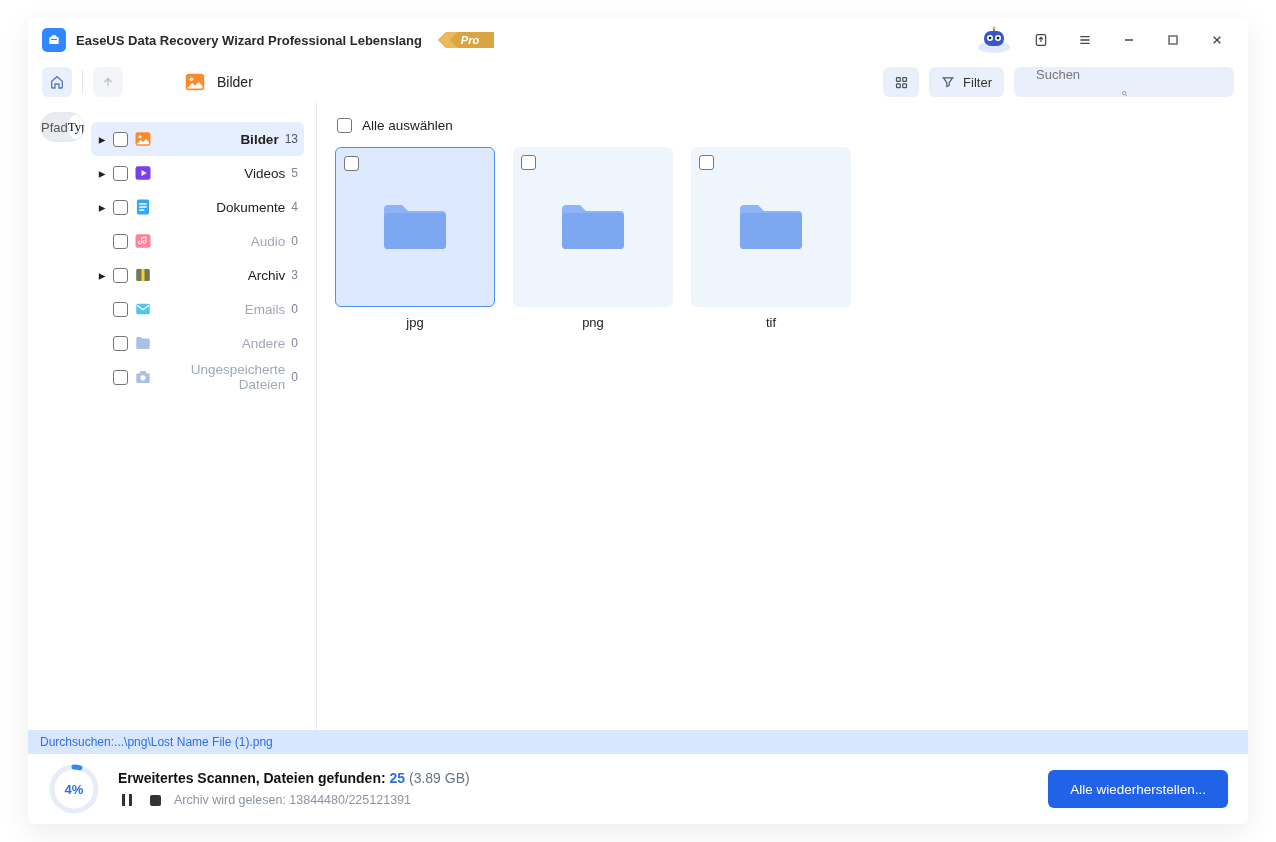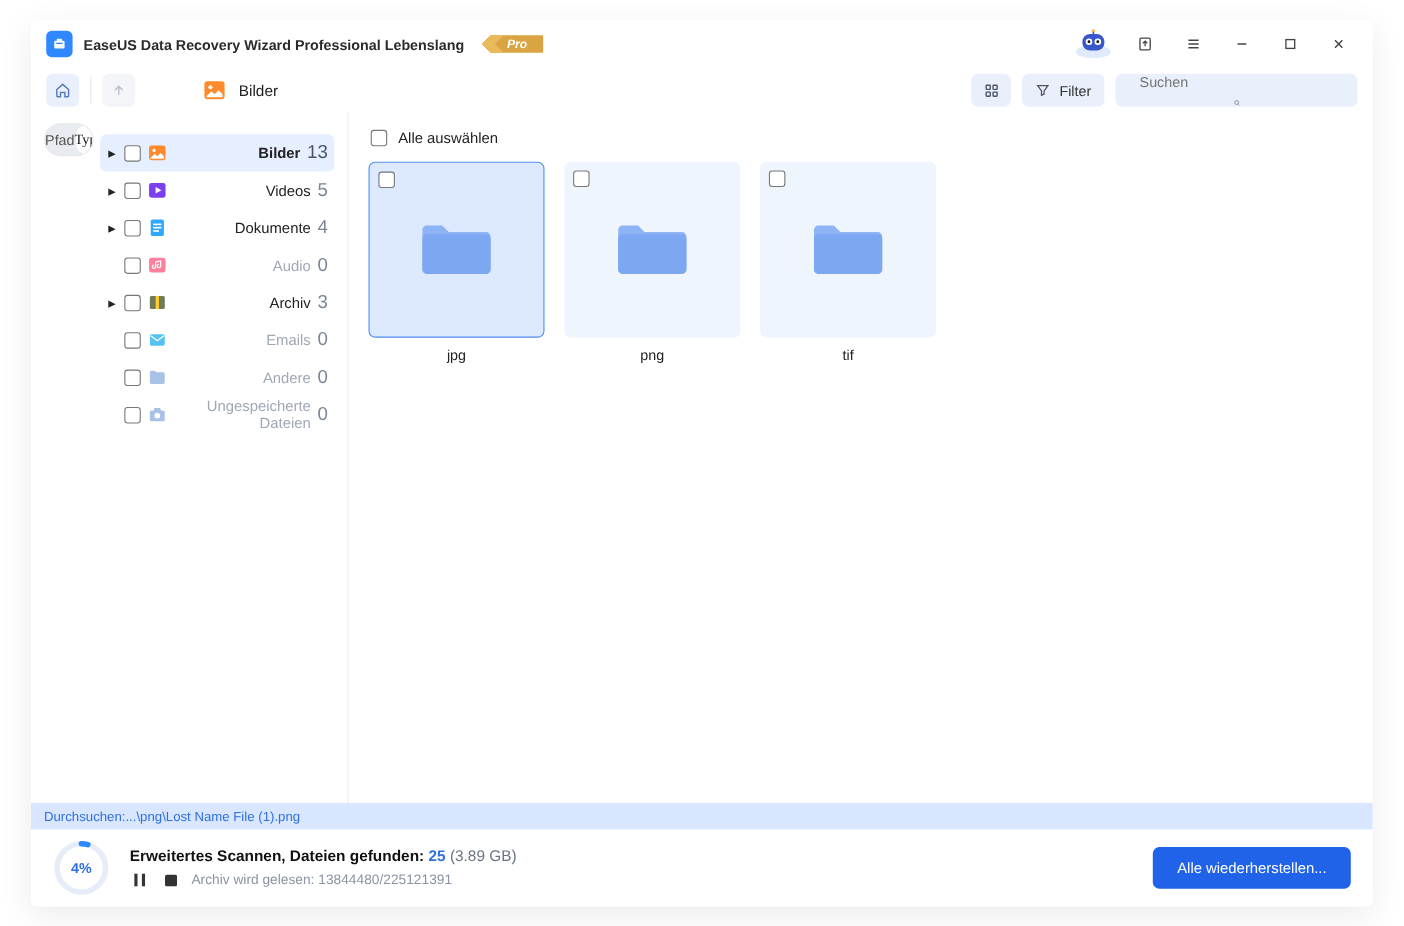--- a/index.html
+++ b/index.html
@@ -33,21 +33,21 @@
   .tree{ margin-top:10px;}
   .tree-item{ height:34px; display:flex; align-items:center; padding:0 6px; border-radius:6px; gap:6px; font-size:13.5px;}
   .tree-item.active{ background:#e5efff;}
   .tree-item .chev{ width:10px; display:flex; justify-content:center; color:#222;}
   .tree-item .chev.empty{ visibility:hidden;}
   .cbox{ width:15px;height:15px;border:1.5px solid #777;border-radius:3px;background:#fff;flex-shrink:0;}
   .cat-icon{ width:18px;height:18px;border-radius:3px;display:flex;align-items:center;justify-content:center;flex-shrink:0;}
   .tree-item .name{ flex:1; color:#222;}
   .tree-item.active .name{ font-weight:600; }
   .tree-item.muted .name{ color:#9fa8b5;}
-  .tree-item .cnt{ color:#7a8596; font-size:17px;}
+  .tree-item .cnt{ color:#7a8596; font-size:12px;}
   .tree-item.active .cnt{ color:#4b5568;}
   
   .main{ flex:1; border-left:1px solid #e9edf3; padding:14px 18px; }
   .selectall{ display:flex; align-items:center; gap:10px; font-size:13.5px; color:#222; padding:2px 2px 14px;}
   .grid{ display:flex; gap:18px;}
   .card{ width:160px;}
   .card-box{ width:160px;height:160px;border-radius:6px;background:#eff5fd;position:relative;display:flex;align-items:center;justify-content:center;}
   .card.selected .card-box{ background:#dce9ff; border:1.5px solid #4f8ef7;}
   .card-box .cbox{ position:absolute; top:8px; left:8px;}
   .card-label{ text-align:center; font-size:13px; color:#222; margin-top:8px;}

